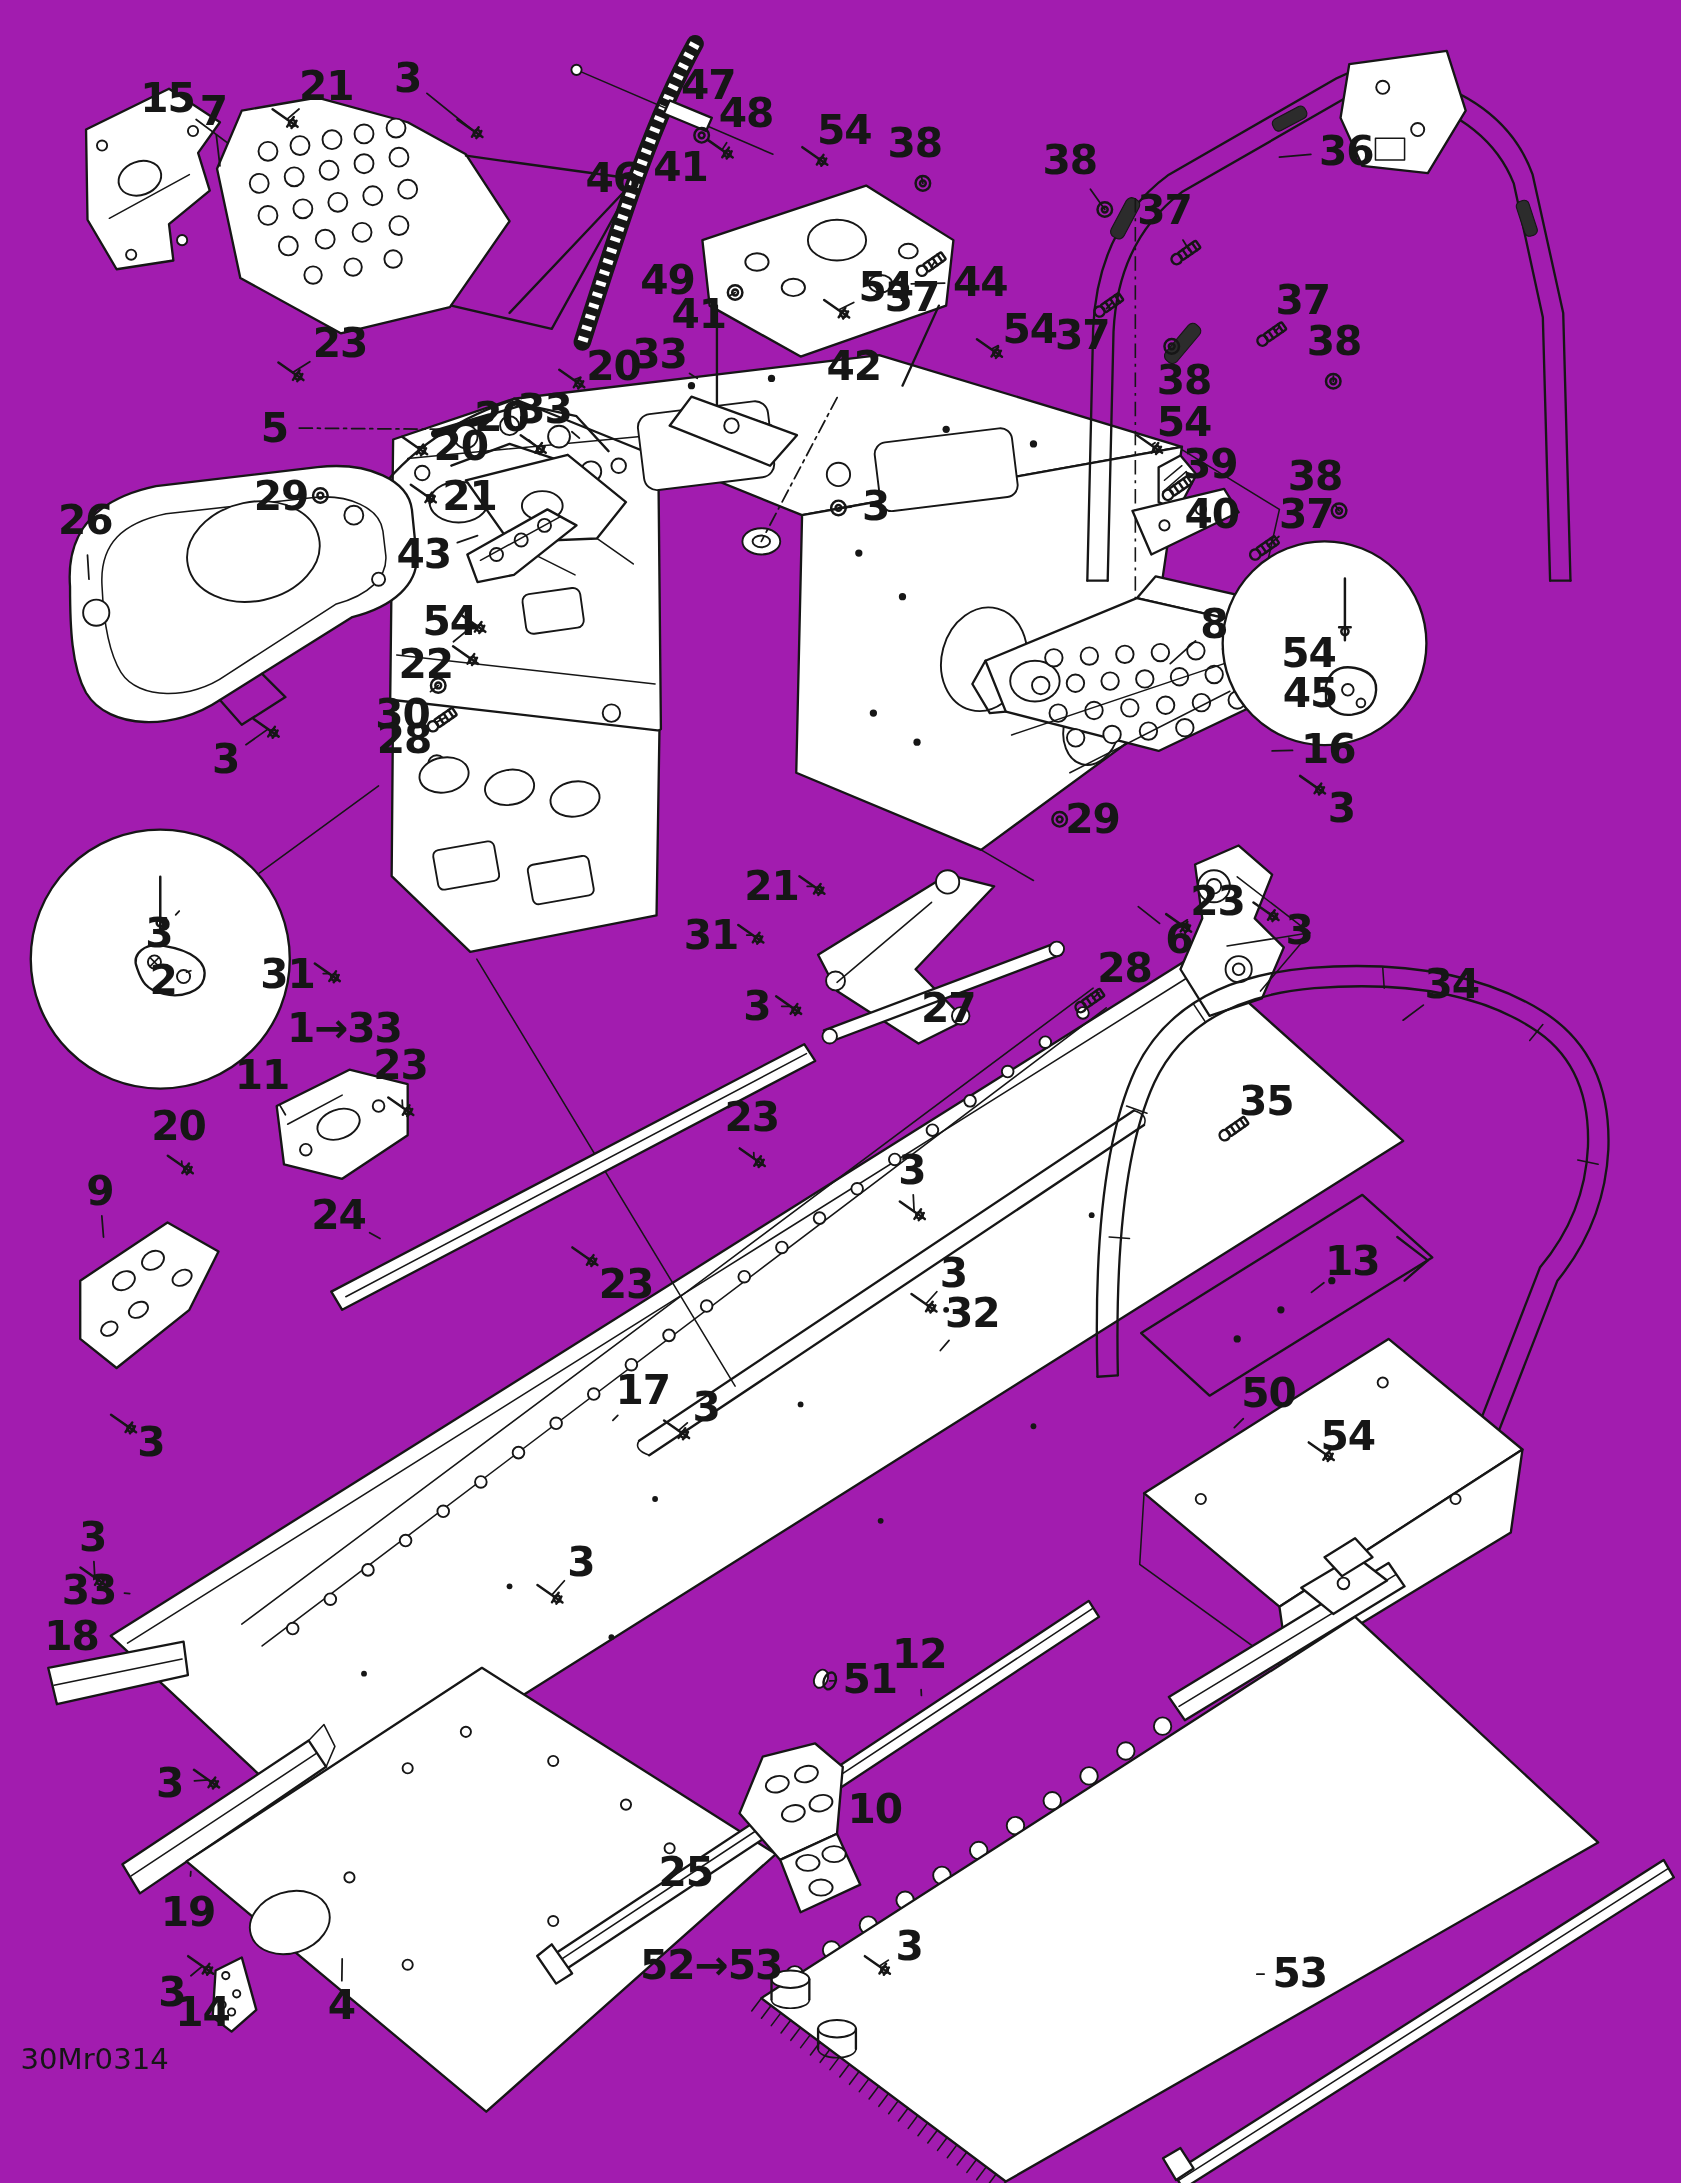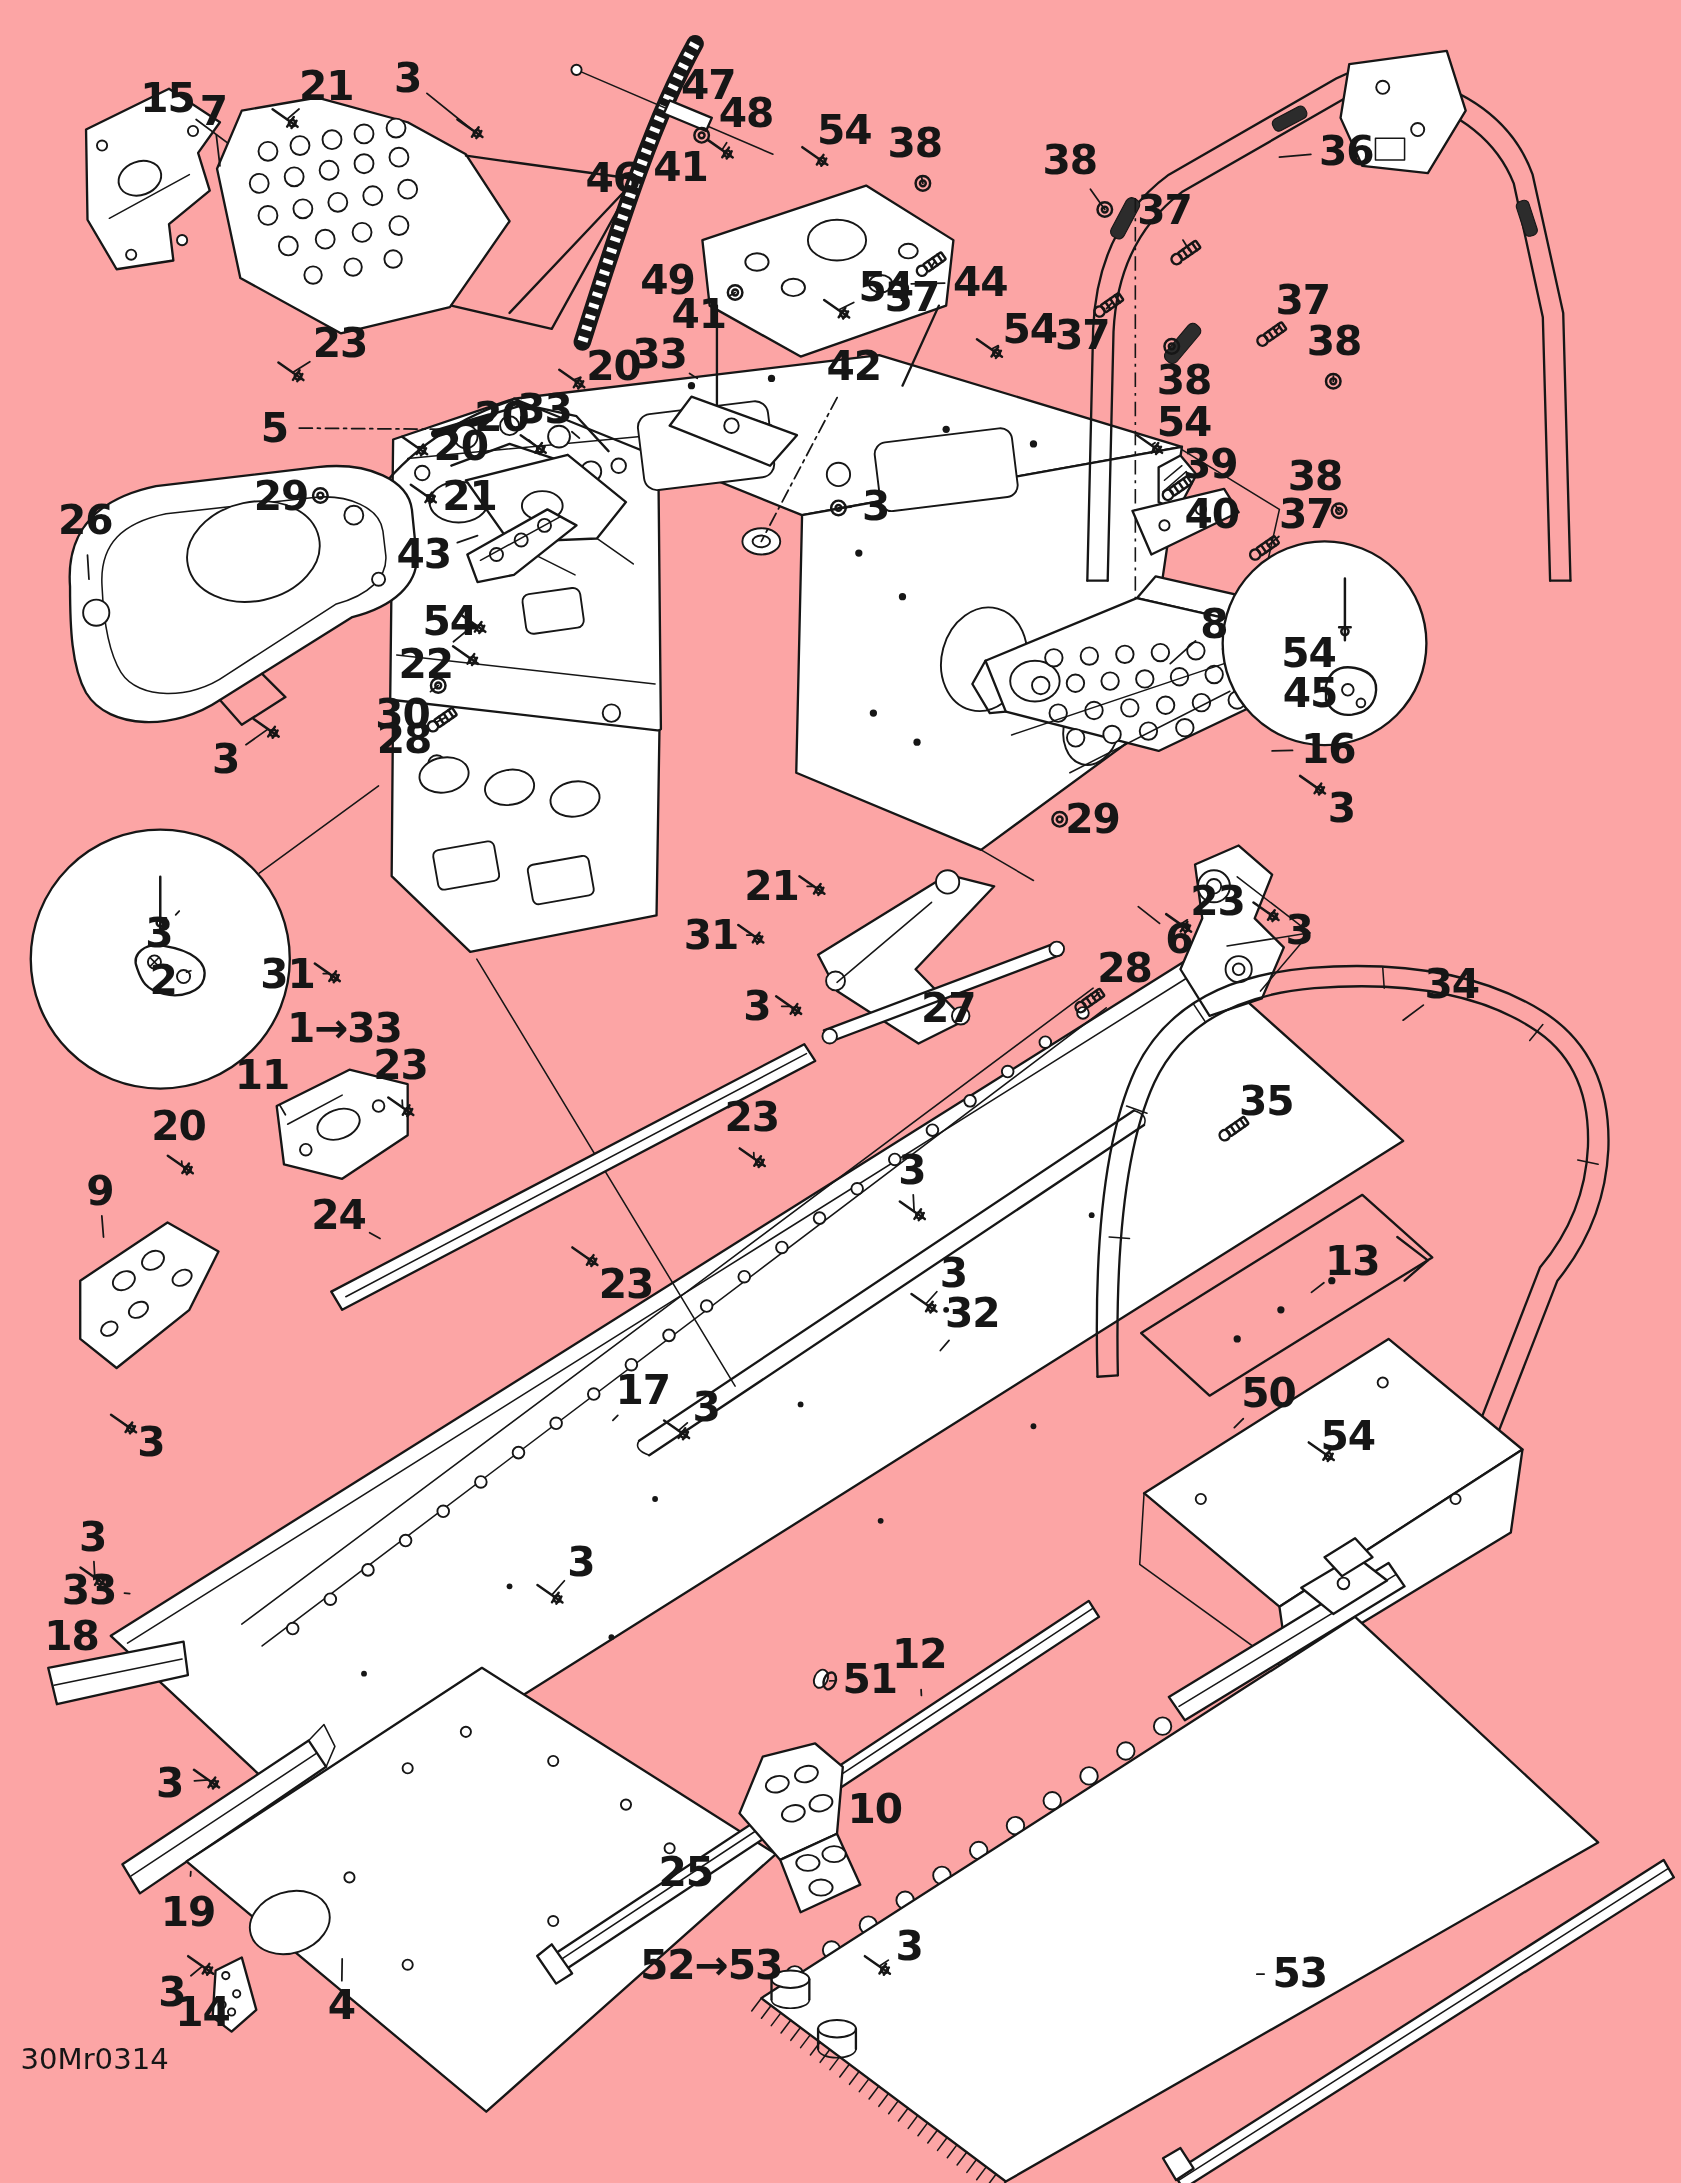--- a/index.html
+++ b/index.html
@@ -1,16 +1,16 @@
 <!DOCTYPE html>
 <html style="font-size:11.6px"><head>
 <meta charset="utf-8">
 <style>
   html,body{margin:0;padding:0;background:#ffffff;}
-  .stage{position:relative;width:1682px;height:2183px;background:#fca5a5;overflow:hidden;}
+  .stage{position:relative;width:1682px;height:2183px;background:#a21caf;overflow:hidden;}
   svg{display:block;width:1682px;height:2183px;}
   .pl{fill:#ffffff;stroke:#161616;stroke-width:3.2;stroke-linejoin:round;}
   .ln{fill:none;stroke:#161616;stroke-width:3.2;stroke-linejoin:round;stroke-linecap:round;}
   .lnt{fill:none;stroke:#161616;stroke-width:2.1;stroke-linejoin:round;stroke-linecap:round;}
   .hole{fill:#ffffff;stroke:#161616;stroke-width:2.6;}
   .dot{fill:#161616;stroke:none;}
   .pad{fill:#2c2c2c;stroke:#161616;stroke-width:1.5;}
   .dashdot{fill:none;stroke:#161616;stroke-width:2.2;stroke-dasharray:20 8 4 8;}
   .callout-text{font:700 56px "DejaVu Sans", sans-serif;fill:#161616;letter-spacing:-1.5px;}
   .footer-text{font:400 40px "DejaVu Sans", sans-serif;fill:#161616;}

